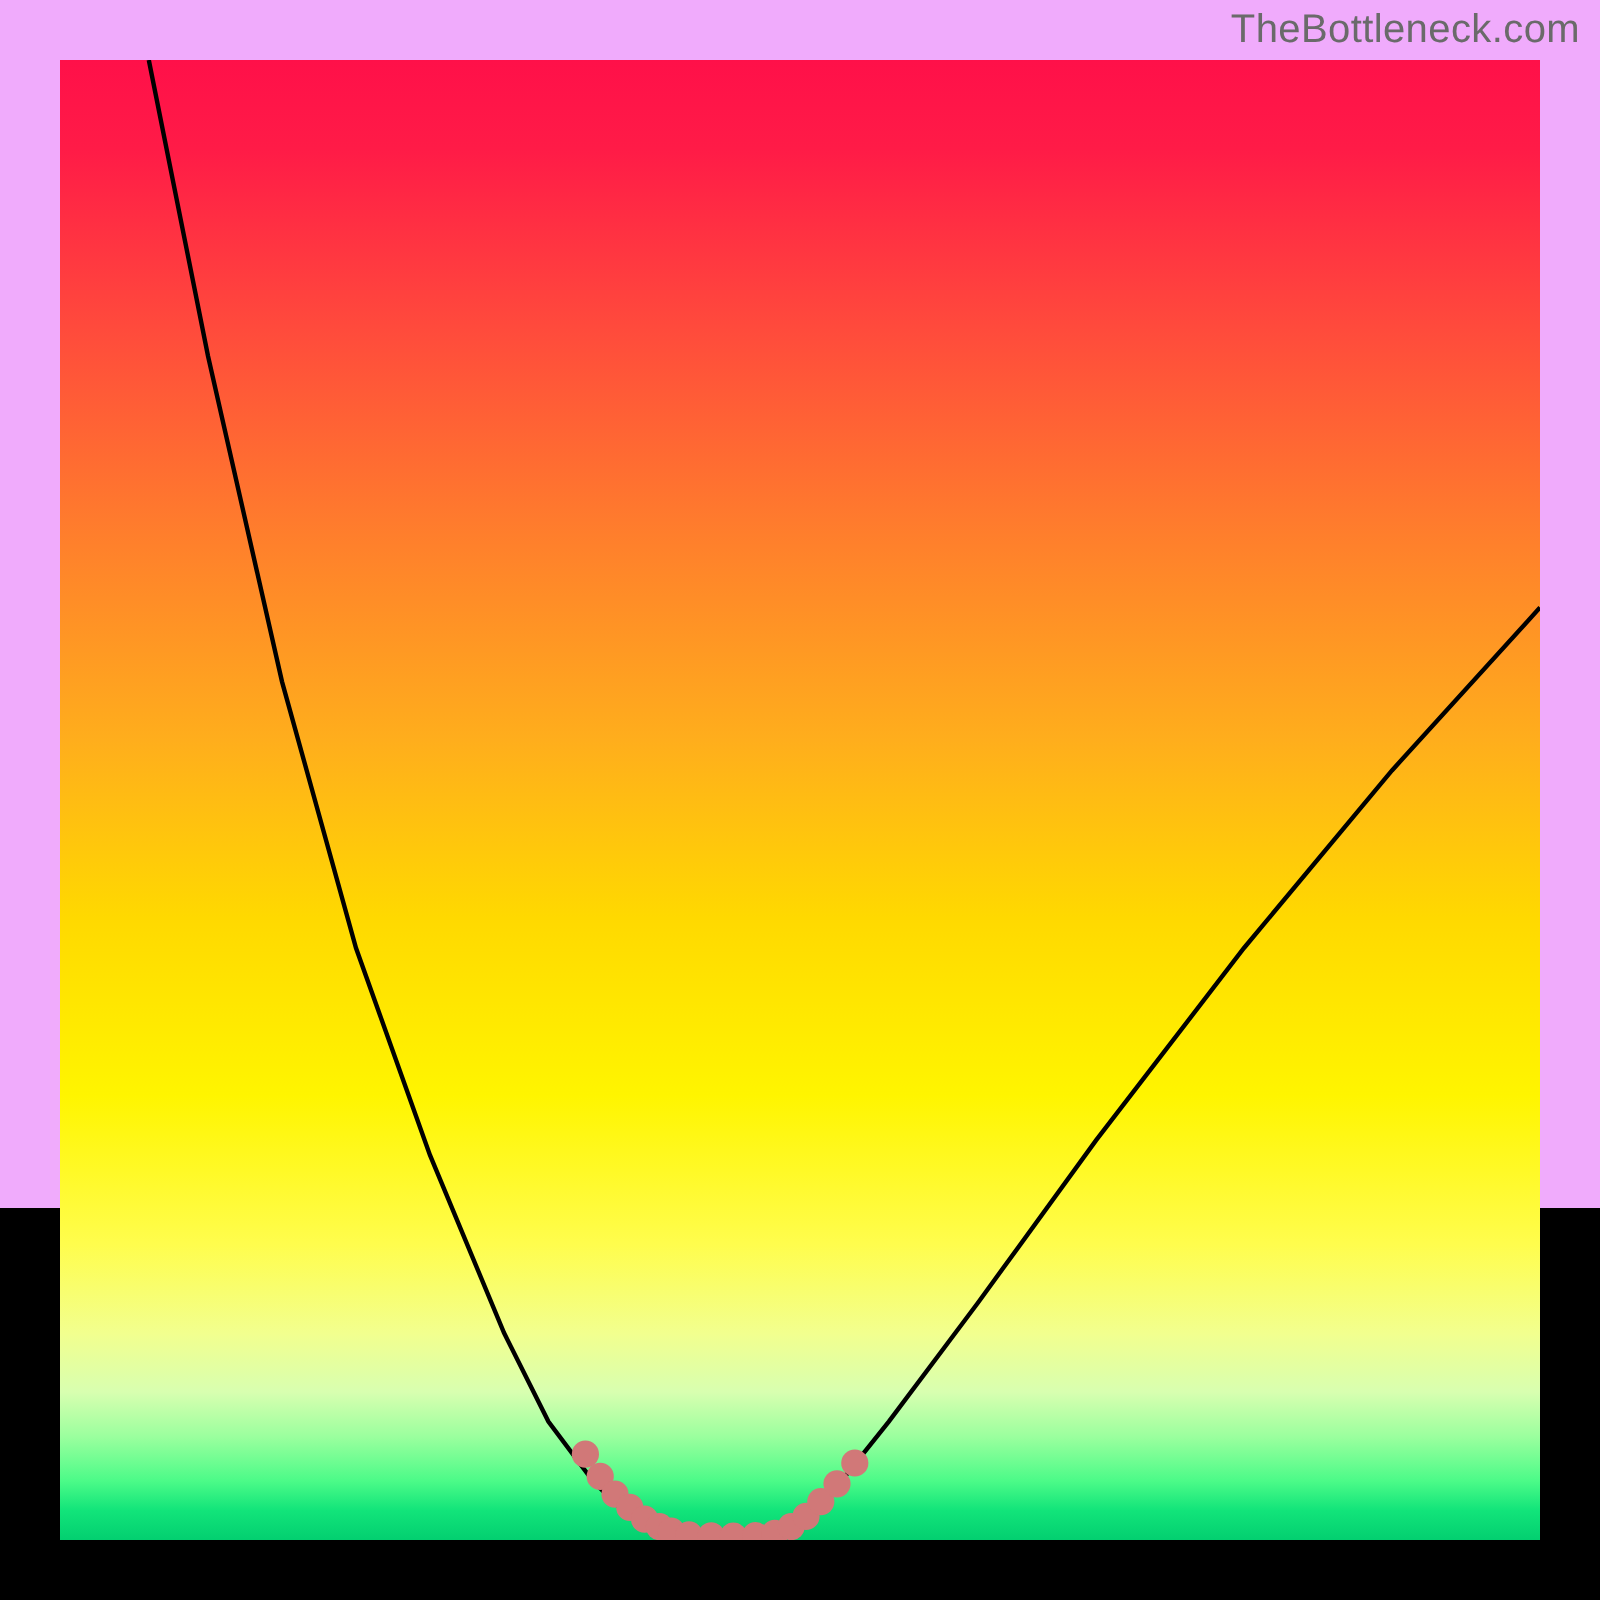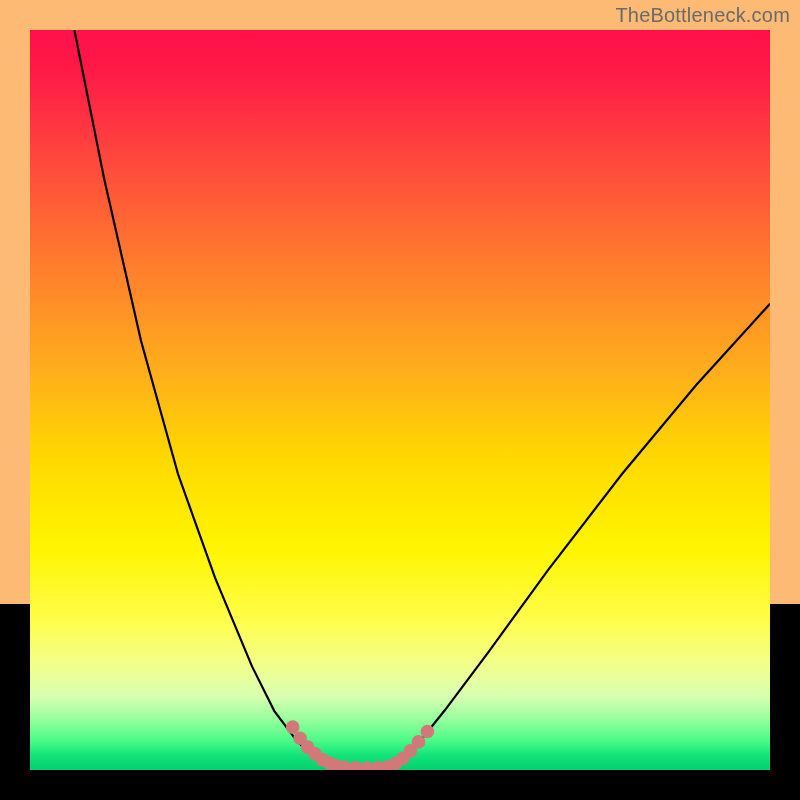--- a/index.html
+++ b/index.html
@@ -8,21 +8,21 @@
     width: 800px;
     height: 800px;
     overflow: hidden;
     background: #000;
     font-family: Arial, Helvetica, sans-serif;
   }
   .stage {
     position: relative;
     width: 800px;
     height: 604px;
-    background: #fdba74;
+    background: #f0abfc;
   }
   .plot {
     position: absolute;
     left: 30px;
     top: 30px;
     width: 740px;
     height: 740px;
     
     background: linear-gradient(
       to bottom,

